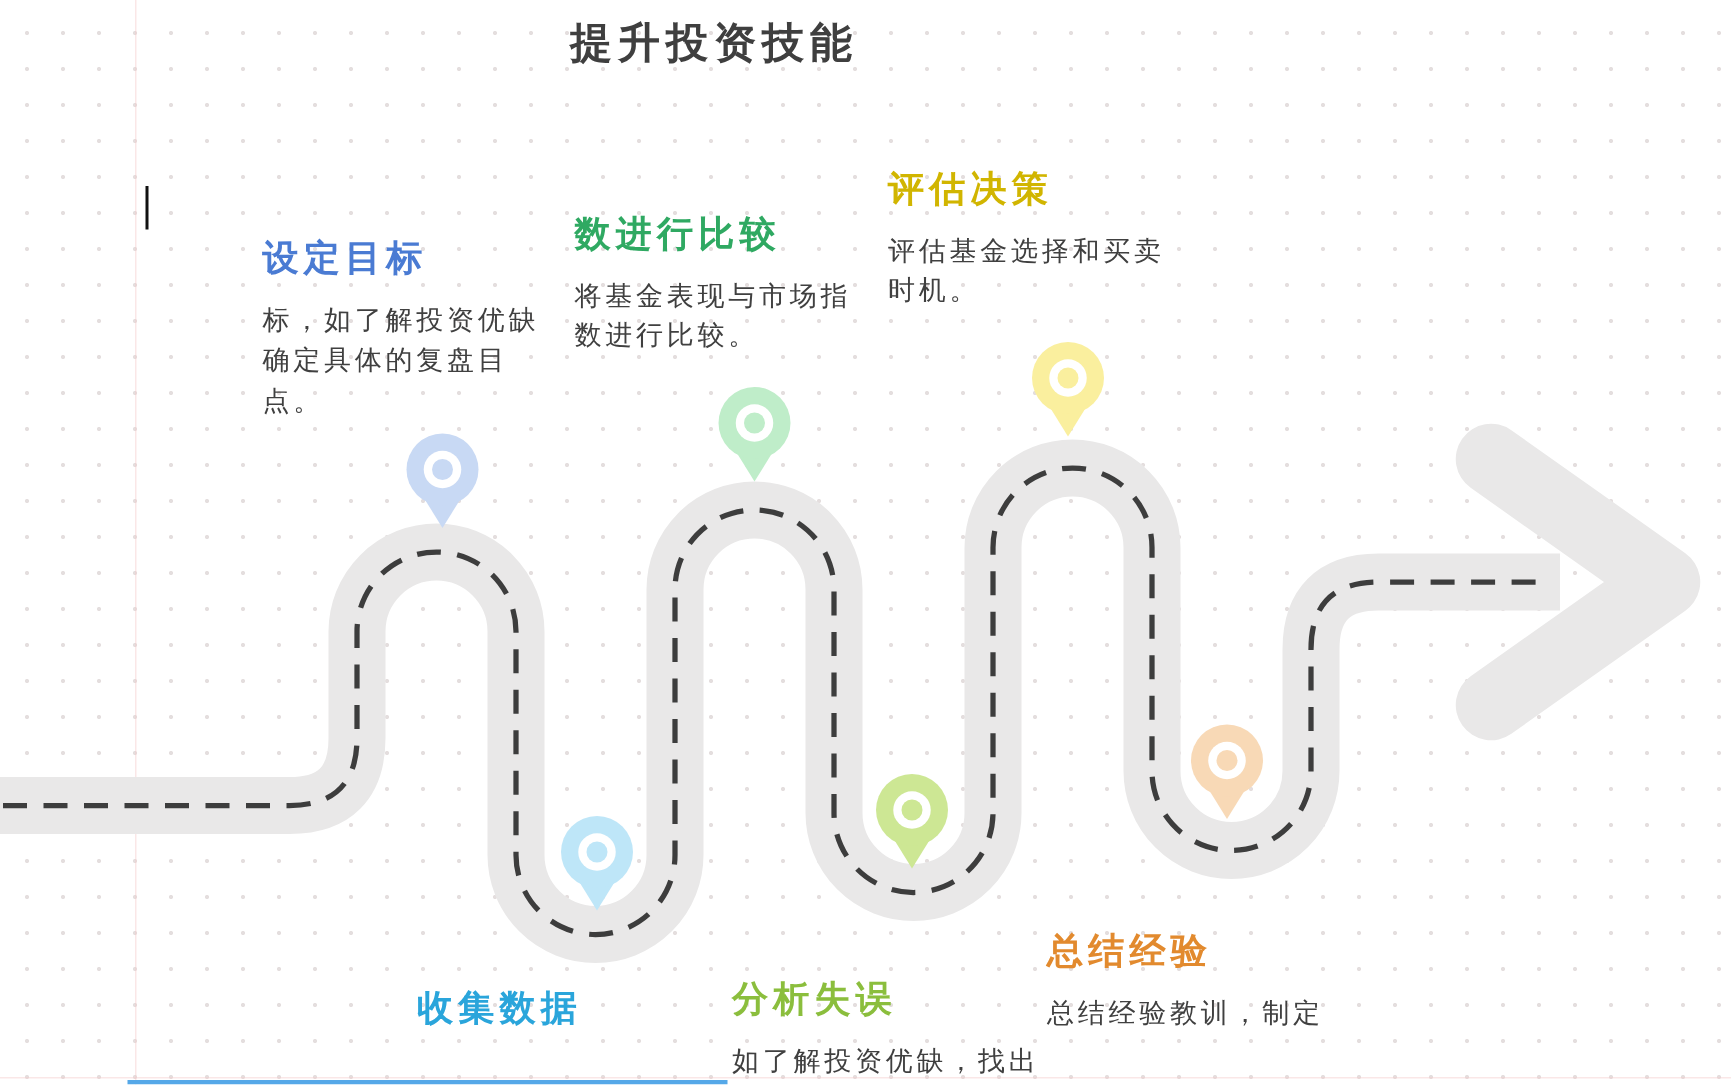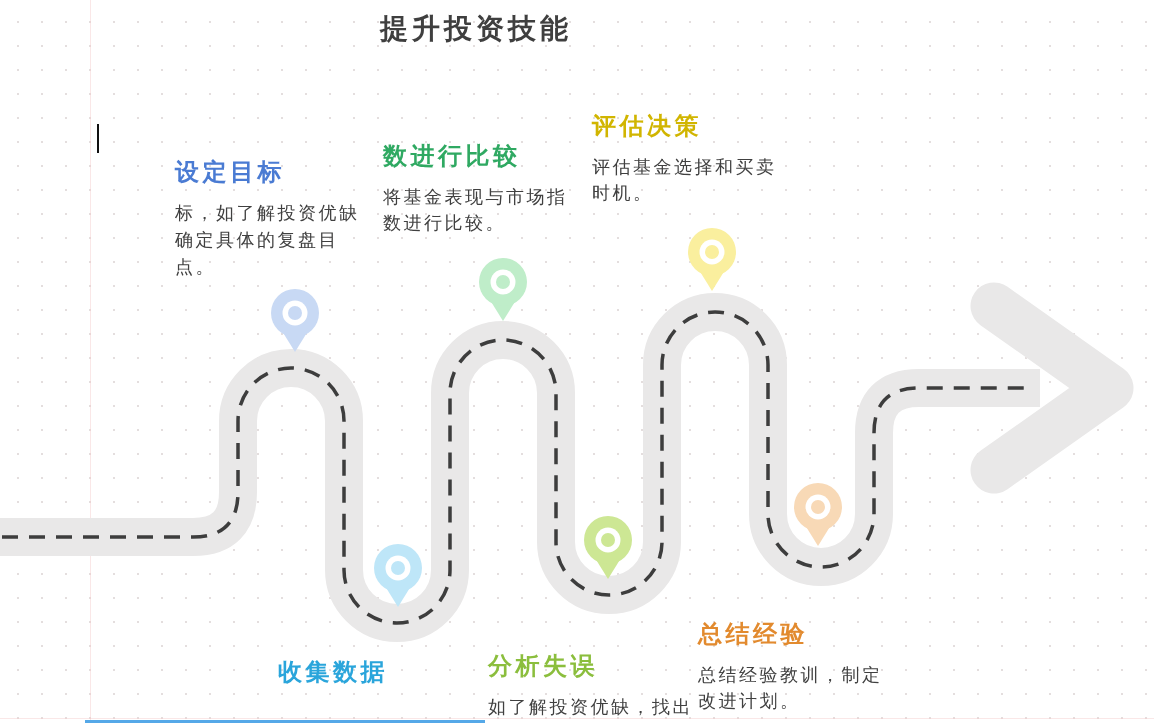--- a/index.html
+++ b/index.html
@@ -128,17 +128,16 @@
 
 <div class="milestone m3" style="left:488px;top:650px;">
   <div class="label">分析失误</div>
   <div class="body-line">如了解投资优缺，找出</div>
   <div class="body-line">失误。</div>
 </div>
 
 <div class="milestone m5" style="left:698px;top:618px;">
   <div class="label">总结经验</div>
   <div class="body-line">总结经验教训，制定</div>
-  <div class="body-line">改进计划。</div>
 </div>
 
 <div class="caret"></div>
 <div class="selection-edge"></div>
 
 </body></html>

